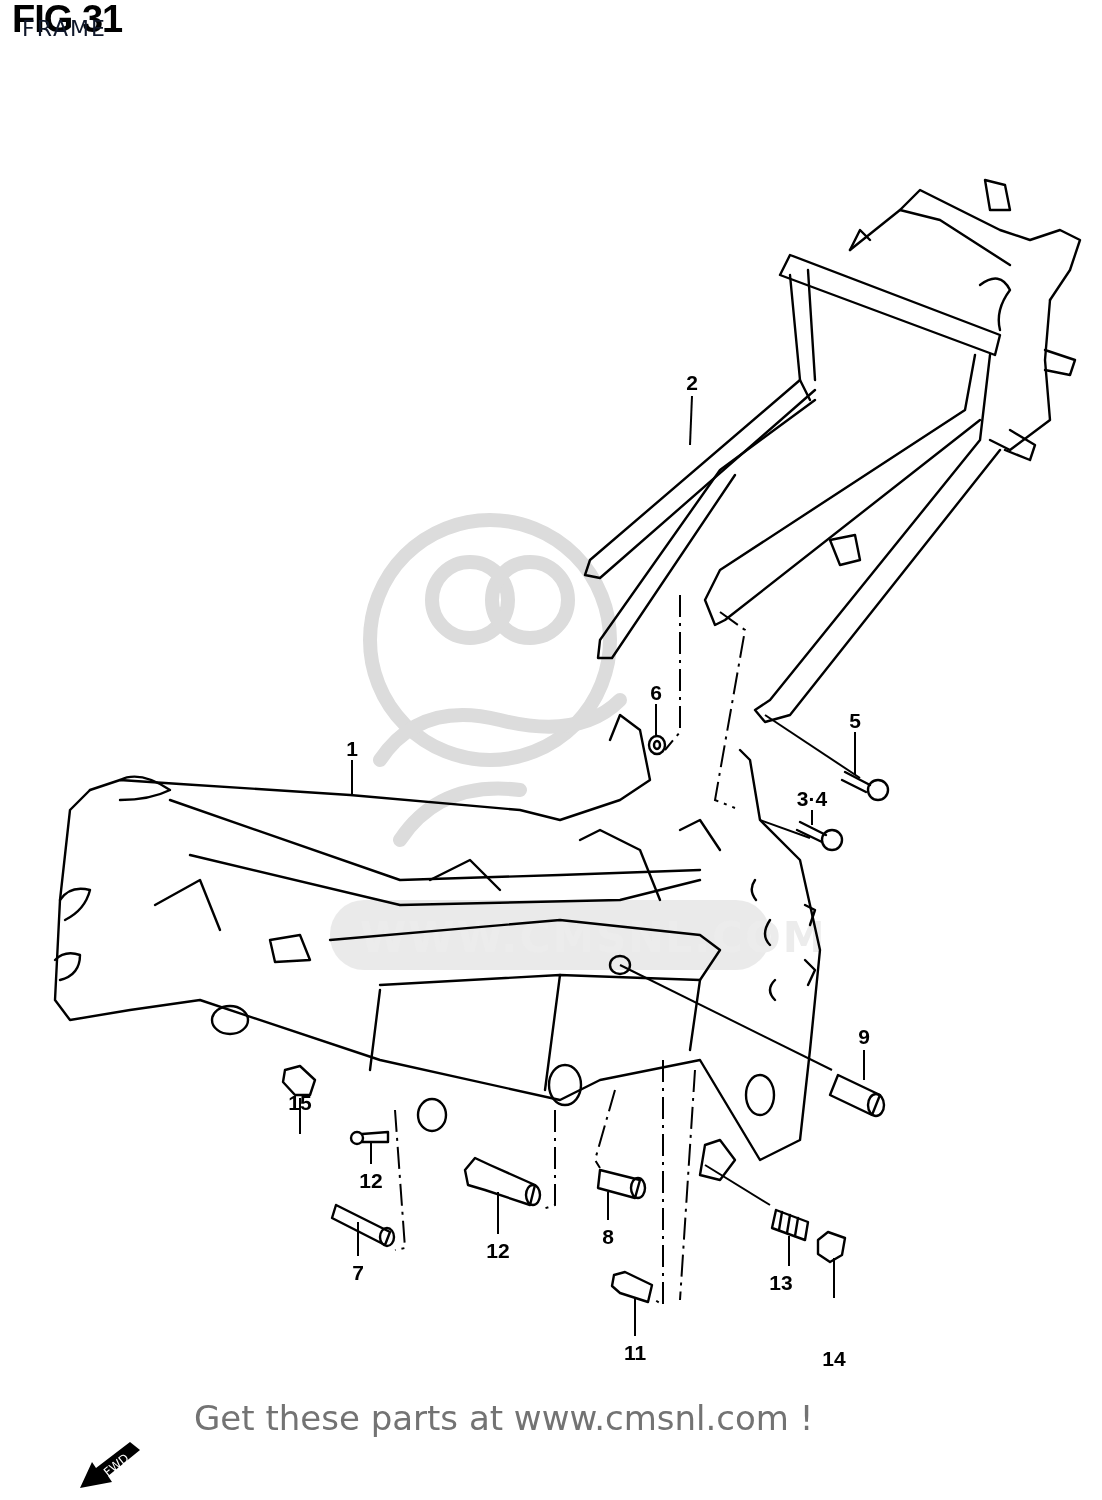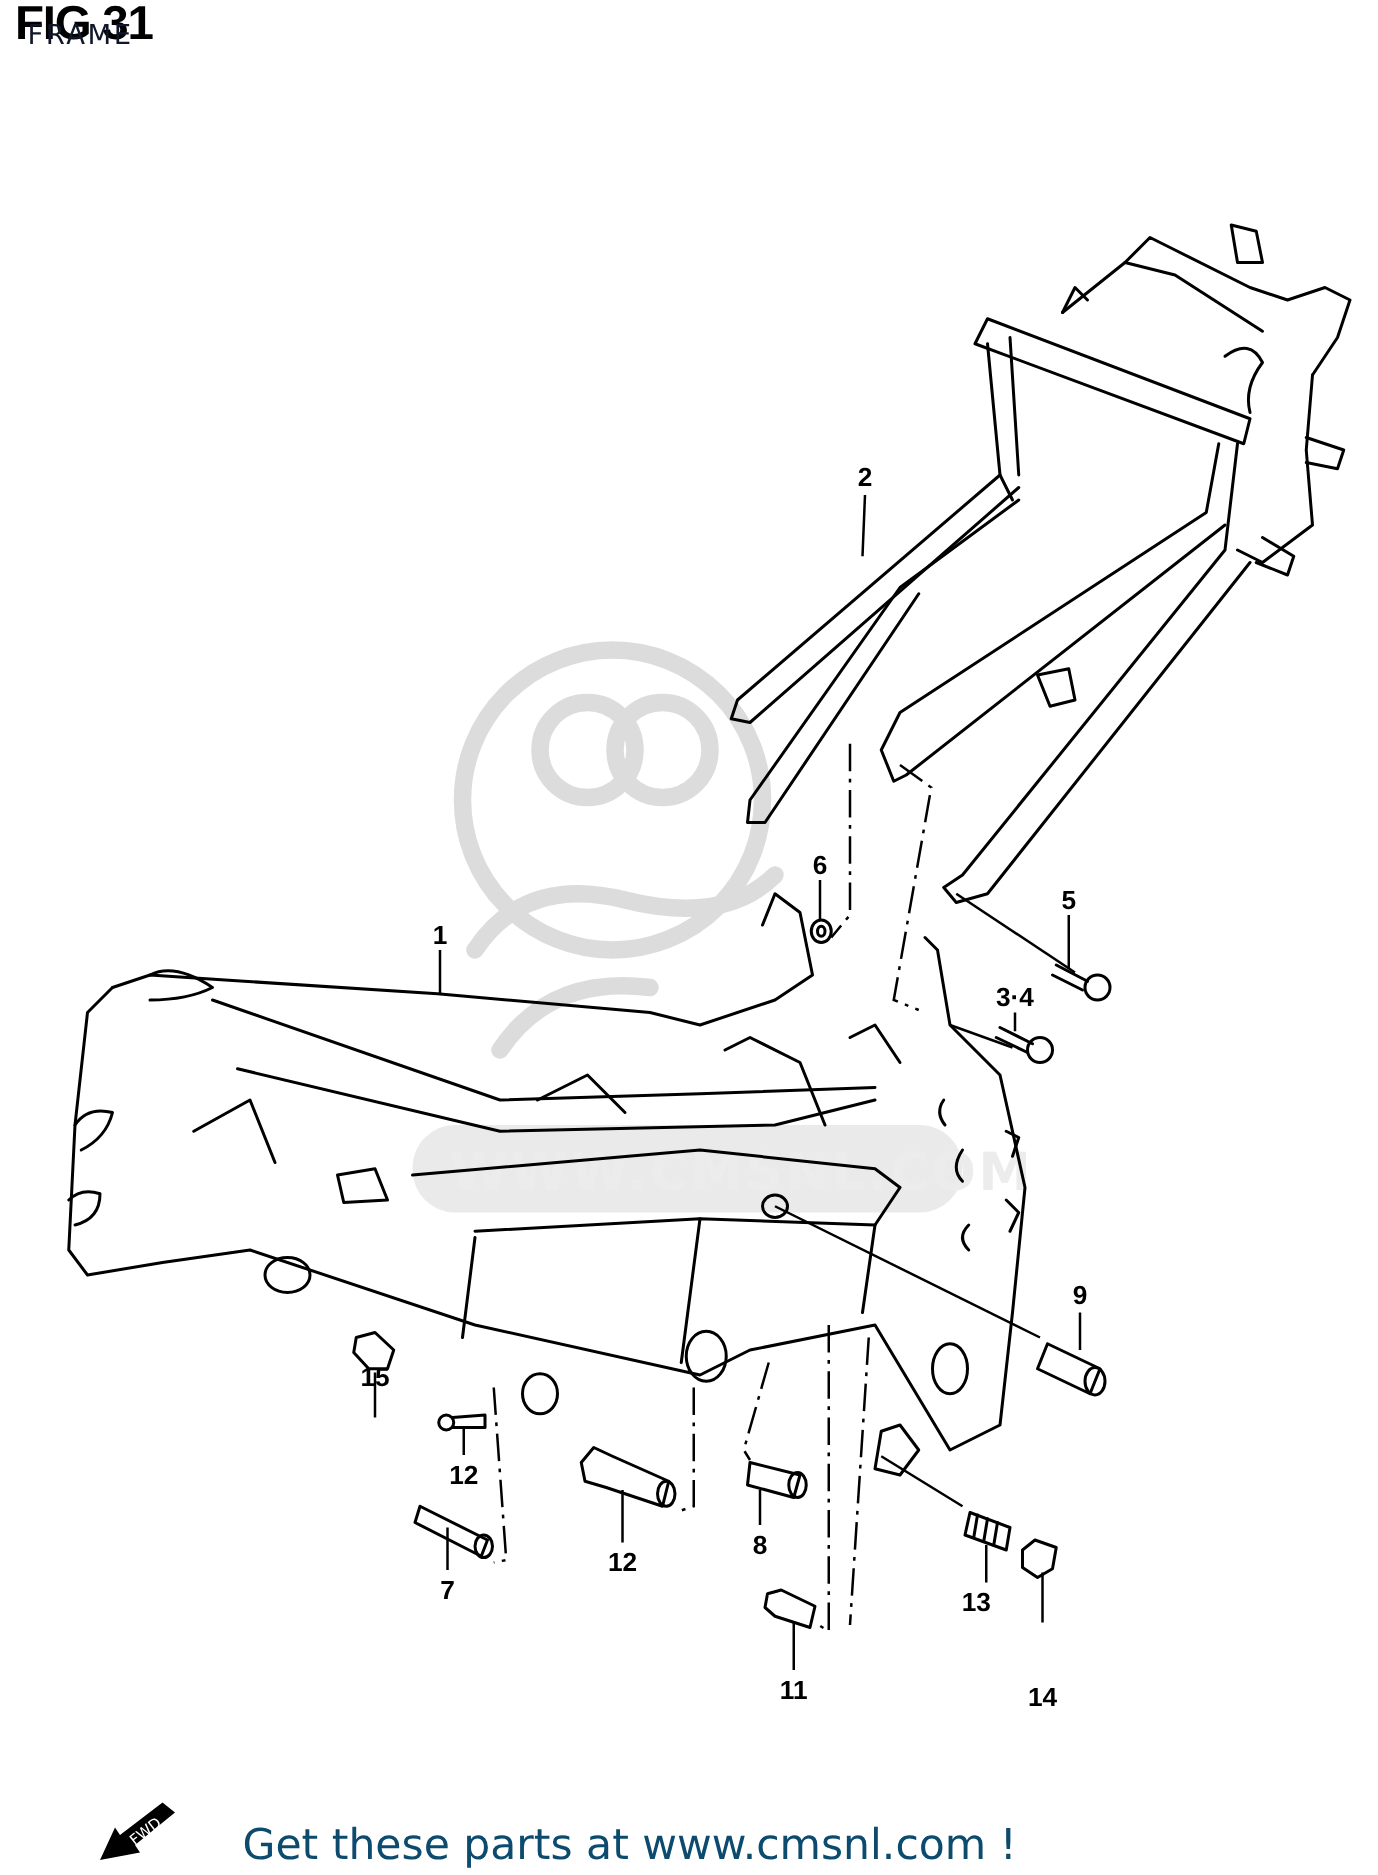--- a/index.html
+++ b/index.html
@@ -1,21 +1,21 @@
 <!DOCTYPE html>
 <html><head>
 <meta charset="utf-8">
 <style>
   html, body { margin:0; padding:0; background:#ffffff; }
   body { width:1102px; height:1500px; position:relative; overflow:hidden; font-family:"Liberation Sans", sans-serif; }
   .fig-title { position:absolute; left:12px; top:-2px; font-family:"Liberation Sans", sans-serif; font-weight:bold; font-size:38px; color:#000; letter-spacing:-1px; line-height:42px; }
   .fig-subtitle { position:absolute; left:22px; top:16px; font-family:"DejaVu Sans", sans-serif; font-size:22px; color:#0f172a; letter-spacing:2px; line-height:26px; }
   svg.diagram { position:absolute; left:0; top:0; }
   .part-label { position:absolute; font-family:"Liberation Sans", sans-serif; font-weight:bold; font-size:21px; color:#000; line-height:22px; transform:translateX(-50%); }
-  .footer-link { position:absolute; left:194px; top:1454px; font-family:"DejaVu Sans", sans-serif; font-size:34px; color:#0c4a6e; line-height:44px; white-space:nowrap; }
+  .footer-link { position:absolute; left:194px; top:1396px; font-family:"DejaVu Sans", sans-serif; font-size:34px; color:#737373; line-height:44px; white-space:nowrap; }
   .fwd-icon { position:absolute; left:78px; top:1436px; width:64px; height:58px; }
   .ln { fill:none; stroke:#000; stroke-width:2.4; stroke-linecap:round; stroke-linejoin:round; }
   .ldr { fill:none; stroke:#000; stroke-width:2; }
   .dash { fill:none; stroke:#000; stroke-width:2; stroke-dasharray:22 6 3 6; }
   .wm { fill:#d9d9d9; stroke:none; }
   .wmline { fill:none; stroke:#dcdcdc; stroke-width:14; stroke-linecap:round; }
   .wmtext { font-family:"DejaVu Sans", sans-serif; font-weight:bold; font-size:42px; fill:#ececec; letter-spacing:2px; }
 </style>
 </head>
 <body>

